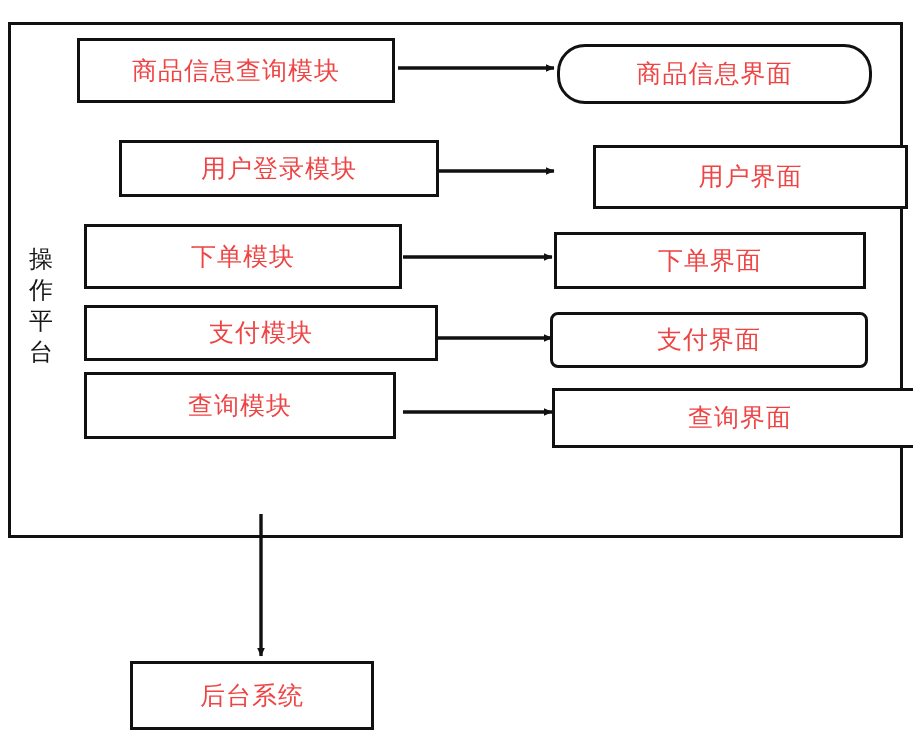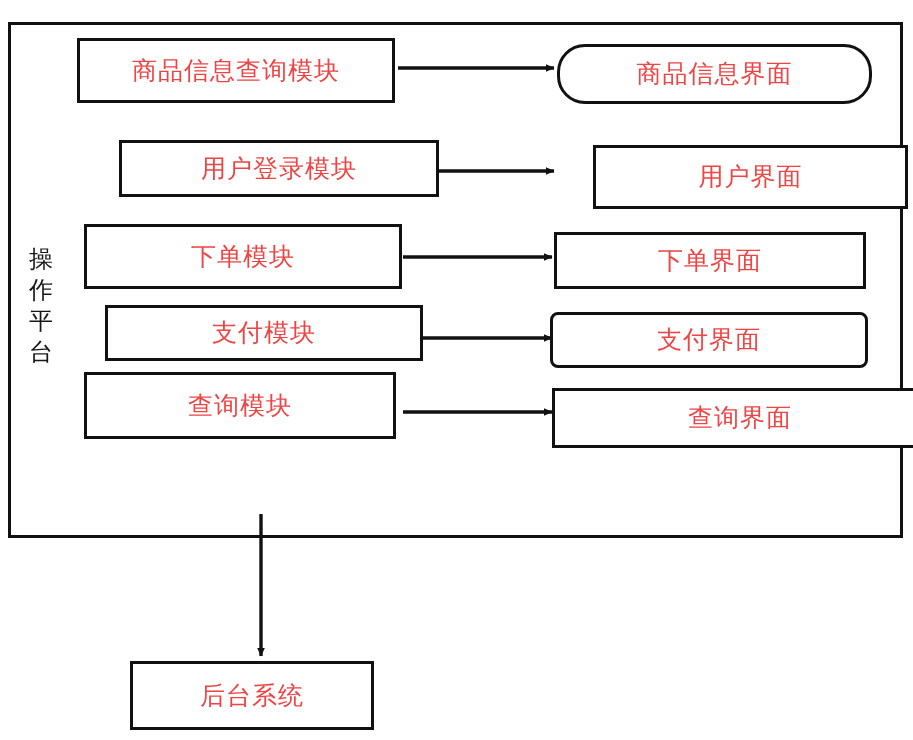--- a/index.html
+++ b/index.html
@@ -94,21 +94,21 @@
   </div>
 
   <div class="node" style="left:79px; top:140px; width:320px; height:57px;margin-left:40px;">
     <span>用户登录模块</span>
   </div>
 
   <div class="node" style="left:84px; top:224px; width:318px; height:65px;font-family:Liberation Serif, serif;">
     <span>下单模块</span>
   </div>
 
-  <div class="node" style="left:84px; top:305px; width:318px; height:56px;margin-left:21px;">
+  <div class="node" style="left:84px; top:305px; width:354px; height:56px;">
     <span>支付模块</span>
   </div>
 
   <div class="node" style="left:84px; top:372px; width:312px; height:67px;">
     <span>查询模块</span>
   </div>
 
 
   <div class="node" style="left:557px; top:44px; width:315px; height:60px;border-radius:28px;">
     <span>商品信息界面</span>

